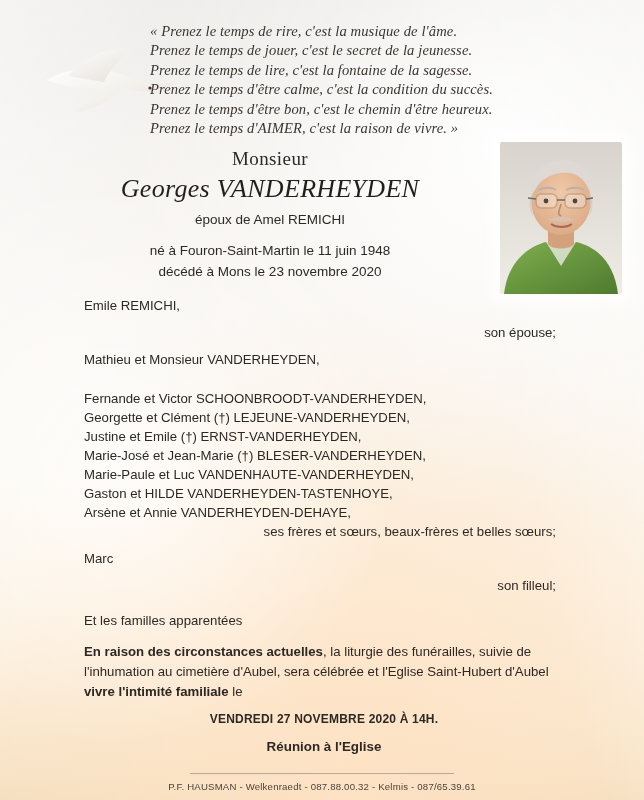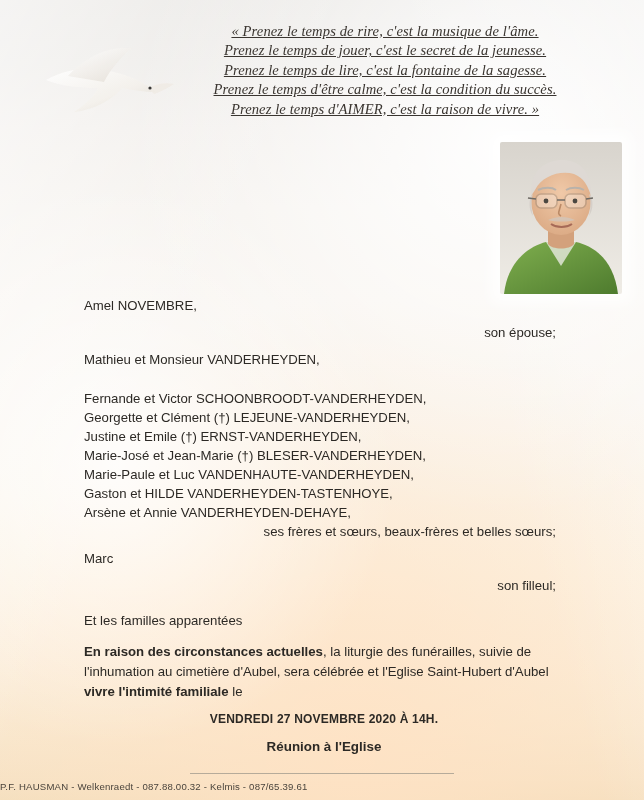--- a/index.html
+++ b/index.html
@@ -52,28 +52,27 @@
     width: 160px;
     height: 110px;
     opacity: 0.95;
   }
   
   .poem {
     position: absolute;
     left: 150px;
     top: 22px;
     width: 470px;
-    text-align: center;
+    text-align: left;
     font-family: "Liberation Serif", serif;
     font-style: italic;
     font-size: 14.6px;
     line-height: 19.4px;
     color: #3a3530;
     letter-spacing: 0.1px;
-    text-decoration: underline;
   }
   .poem div { white-space: nowrap; }
 
   
   .identity {
     position: absolute;
     left: 70px;
     top: 148px;
     width: 400px;
     text-align: center;
@@ -165,20 +164,21 @@
     bottom: 26px;
     width: 264px;
     height: 1px;
     background: #b6ab9a;
   }
   .footer {
     position: absolute;
     left: 0;
     right: 0;
     bottom: 8px;
+    text-align: center;
     font-size: 9.6px;
     color: #4a443c;
     letter-spacing: 0.2px;
   }
 </style>
 </head>
 <body>
 
 <div class="card">
   <div class="bg-wash"></div>
@@ -199,20 +199,21 @@
     <path d="M40 48 C 58 28, 82 18, 104 20 C 92 30, 82 42, 76 54 C 64 52, 52 50, 40 48 Z" fill="url(#dg2)" opacity="0.93"></path>
     <path d="M120 60 C 128 56, 138 54, 146 56 C 140 60, 132 64, 126 66 Z" fill="#efebe4" opacity="0.9"></path>
     <circle cx="122" cy="60" r="1.6" fill="#8d8madd" opacity="0.8"></circle>
   </svg>
 
   <div class="poem">
     <div>« Prenez le temps de rire, c'est la musique de l'âme.</div>
     <div>Prenez le temps de jouer, c'est le secret de la jeunesse.</div>
     <div>Prenez le temps de lire, c'est la fontaine de la sagesse.</div>
     <div>Prenez le temps d'être calme, c'est la condition du succès.</div>
+    <div>Prenez le temps d'être bon, c'est le chemin d'être heureux.</div>
     <div>Prenez le temps d'AIMER, c'est la raison de vivre. »</div>
   </div>
 
   <div class="portrait">
     <svg viewBox="0 0 122 152" width="122" height="152" xmlns="http://www.w3.org/2000/svg">
       <defs>
         <linearGradient id="bgp" x1="0" y1="0" x2="0" y2="1">
           <stop offset="0%" stop-color="#d8d4cd"></stop>
           <stop offset="100%" stop-color="#efece6"></stop>
         </linearGradient>
@@ -250,24 +251,31 @@
       <path d="M38 48 C 44 45, 52 45, 56 48" stroke="#b9b2aa" stroke-width="2" fill="none"></path>
       <path d="M66 48 C 71 45, 79 45, 84 48" stroke="#b9b2aa" stroke-width="2" fill="none"></path>
 
       <path d="M61 62 C 59 70, 57 72, 61 74" stroke="#bb8a66" stroke-width="1.6" fill="none"></path>
       <path d="M51 82 C 57 86, 66 86, 72 82" stroke="#a66a57" stroke-width="2" fill="none"></path>
 
       <path d="M48 78 C 56 74, 67 74, 75 78 C 68 80, 55 80, 48 78 Z" fill="#cfc8c1" opacity="0.7"></path>
     </svg>
   </div>
 
+  <div class="identity">
+    <div class="monsieur">Monsieur</div>
+    <div class="name">Georges VANDERHEYDEN</div>
+    <div class="spouse-of">époux de Amel REMICHI</div>
+    <div class="born">né à Fouron-Saint-Martin le 11 juin 1948</div>
+    <div class="died">décédé à Mons le 23 novembre 2020</div>
+  </div>
 
   <div class="body">
     <div class="gap-8"></div>
-    <div class="ln">Amel NOVEMBRE,</div>
+    <div class="ln">Emile REMICHI,</div>
     <div class="gap-8"></div>
     <div class="right">son épouse;</div>
     <div class="gap-8"></div>
     <div class="ln">Mathieu et Monsieur VANDERHEYDEN,</div>
     <div class="gap-8"></div>
     <div class="gap-12"></div>
     <div class="ln">Fernande et Victor SCHOONBROODT-VANDERHEYDEN,</div>
     <div class="ln">Georgette et Clément (†) LEJEUNE-VANDERHEYDEN,</div>
     <div class="ln">Justine et Emile (†) ERNST-VANDERHEYDEN,</div>
     <div class="ln">Marie-José et Jean-Marie (†) BLESER-VANDERHEYDEN,</div>

